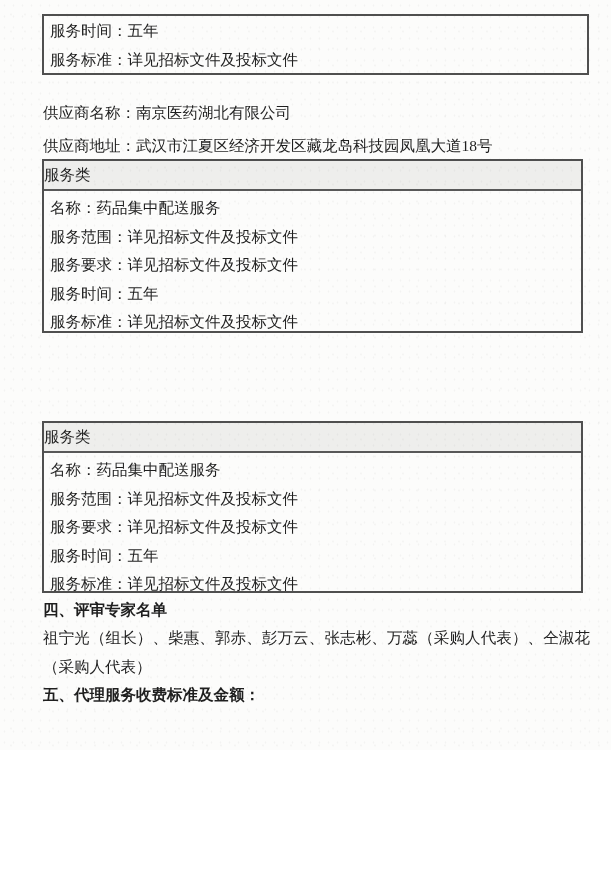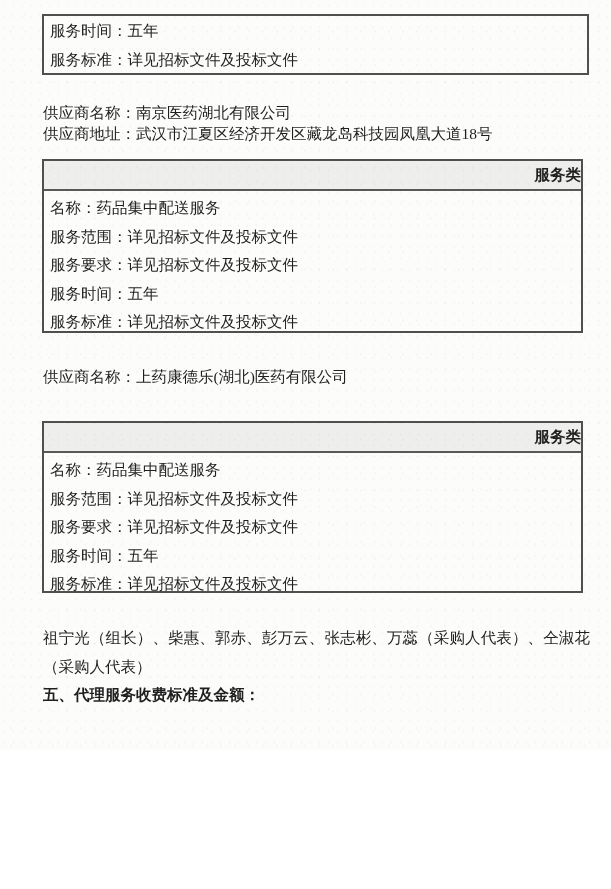--- a/index.html
+++ b/index.html
@@ -22,24 +22,23 @@
   }
   .abs{position:absolute;}
   .tbl{
     position:absolute;left:42px;width:537px;
     border:2px solid #4f4f4f;
   }
   .tbl-continued{top:14px;height:56px;padding:1px 0 0 6px;}
   .svc-tbl-1{top:159px;height:170px;}
   .svc-tbl-2{top:421px;height:168px;}
   .svc-header{
-    height:28px;line-height:28px;text-align:right;
+    height:28px;line-height:28px;text-align:left;
     border-bottom:2px solid #585858;
     background:rgba(115,115,108,0.10);
-    font-weight:bold;
   }
   .svc-body{padding:3px 8px 0 6px;}
   .tbl-line{line-height:28.6px;white-space:nowrap;}
   .field{left:43px;white-space:nowrap;}
   .para{left:43px;width:547px;text-align:justify;}
   .heading{left:43px;font-weight:700;white-space:nowrap;}
   .b{font-weight:700;}
 </style>
 </head>
 <body>
@@ -47,49 +46,47 @@
 <div class="page">
 
   <div class="tbl tbl-continued">
     <div class="tbl-line">服务时间：五年</div>
     <div class="tbl-line">服务标准：详见招标文件及投标文件</div>
   </div>
 
   <div class="abs field" style="top:99px;">
     <span>供应商名称：</span><span>南京医药湖北有限公司</span>
   </div>
-  <div class="abs field" style="top:120px;">
+  <div class="abs field" style="top:132px;">
     <span>供应商地址：</span><span>武汉市江夏区经济开发区藏龙岛科技园凤凰大道18号</span>
   </div>
 
   <div class="tbl svc-tbl-1">
     <div class="svc-header">服务类</div>
     <div class="svc-body">
       <div class="tbl-line">名称：药品集中配送服务</div>
       <div class="tbl-line">服务范围：详见招标文件及投标文件</div>
       <div class="tbl-line">服务要求：详见招标文件及投标文件</div>
       <div class="tbl-line">服务时间：五年</div>
       <div class="tbl-line">服务标准：详见招标文件及投标文件</div>
     </div>
   </div>
 
-  <div class="abs field" style="top:363px;">
-    <span>供应商名称：</span><span>上药康德乐(湖北)医药有限公司</span>
-  </div>
 
   <div class="tbl svc-tbl-2">
     <div class="svc-header">服务类</div>
     <div class="svc-body">
       <div class="tbl-line">名称：药品集中配送服务</div>
       <div class="tbl-line">服务范围：详见招标文件及投标文件</div>
       <div class="tbl-line">服务要求：详见招标文件及投标文件</div>
       <div class="tbl-line">服务时间：五年</div>
       <div class="tbl-line">服务标准：详见招标文件及投标文件</div>
     </div>
   </div>
 
+  <div class="abs heading" style="top:596px;">四、评审专家名单</div>
   <div class="abs heading" style="top:681px;">五、代理服务收费标准及金额：</div>
 
   <div class="abs para" style="top:624px;">祖宁光（组长）、柴惠、郭赤、彭万云、张志彬、万蕊（采购人代表）、仝淑花（采购人代表）</div>
 
   <div class="abs heading" style="top:825px;">六、服务时间</div>
 
 </div>
 
 </body></html>

